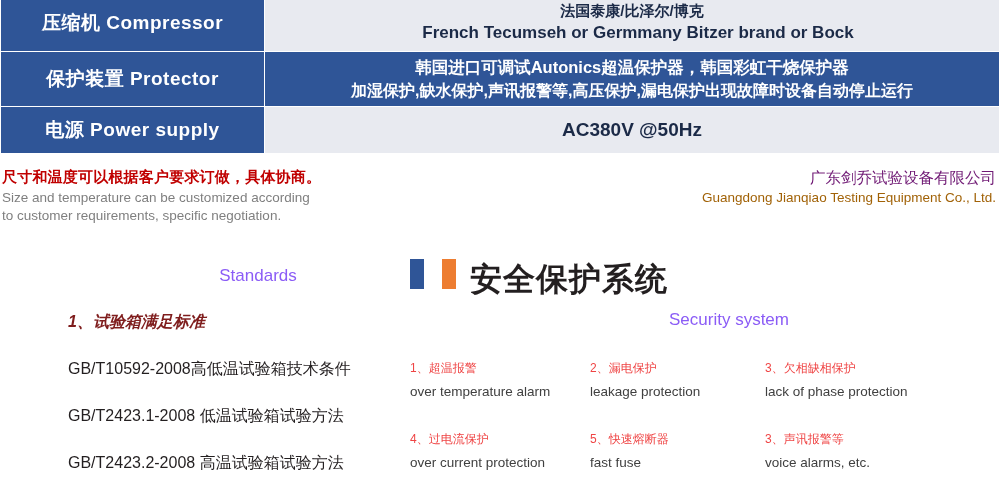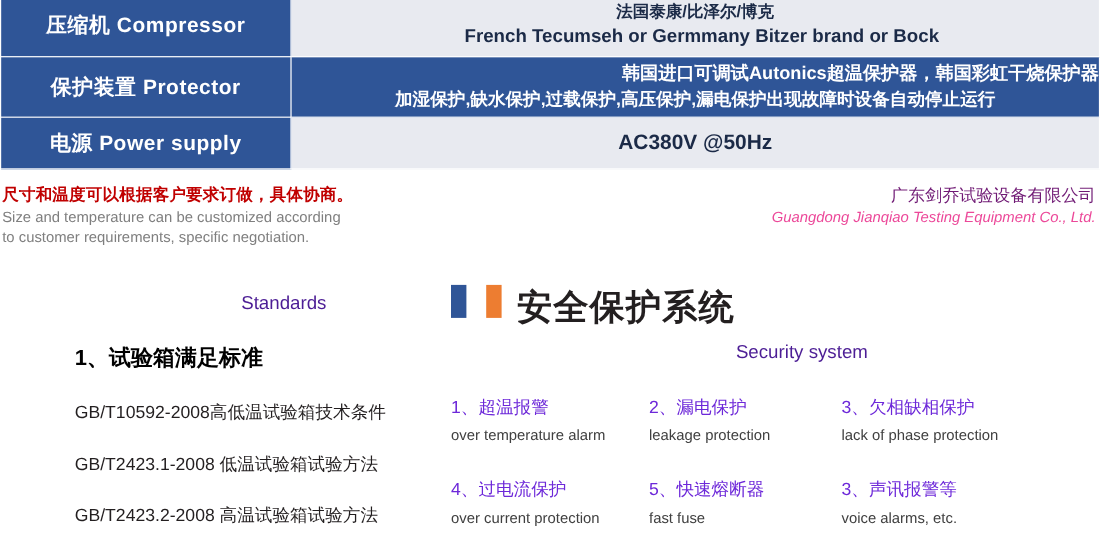--- a/index.html
+++ b/index.html
@@ -69,21 +69,20 @@
   .en-line {
     font-size: 17px;
     line-height: 1.35;
     font-weight: bold;
     padding-left: 12px;
   }
   .protector-line1 {
     font-size: 16.5px;
     font-weight: bold;
     line-height: 1.5;
-    text-align: right;
   }
   .protector-line2 {
     font-size: 16px;
     font-weight: bold;
     line-height: 1.5;
   }
   .power-value {
     font-size: 19px;
     font-weight: bold;
   }
@@ -113,23 +112,22 @@
     top: 168px;
     font-size: 15.5px;
     color: #701a75;
     text-align: right;
   }
   .company-en {
     position: absolute;
     right: 4px;
     top: 190px;
     font-size: 13.5px;
-    color: #ec4899;
+    color: #a16207;
     text-align: right;
-    font-style: italic;
   }
 
   
   .flag {
     display: inline-block;
     width: 46px;
     height: 30px;
     vertical-align: middle;
     margin-right: 14px;
     position: relative;
@@ -154,54 +152,55 @@
   }
   .sec-title-cn {
     font-size: 32px;
     font-weight: bold;
     color: #231f20;
     letter-spacing: 1px;
     vertical-align: middle;
   }
   .sec-title-en {
     font-size: 17px;
-    color: #4c1d95;
+    color: #8b5cf6;
     margin-top: 8px;
   }
 
   
   #standards { left: 58px; top: 258px; width: 360px; }
   #standards .sec-title-en { text-align: center; padding-left: 40px; }
   .std-item-bold {
     margin-top: 26px;
-    font-size: 20px;
-    font-weight: bold;
-    color: #000000;
+    font-size: 16px;
+    font-weight: bold;
+    color: #7f1d1d;
     padding-left: 10px;
+    font-style: italic;
   }
   .std-item {
     margin-top: 26px;
     font-size: 16px;
     color: #231f20;
     padding-left: 10px;
     white-space: nowrap;
   }
 
   
   #security { left: 410px; top: 258px; width: 590px; }
   #security .sec-title-en { text-align: center; padding-left: 48px; }
   .sec-grid {
     margin-top: 30px;
     display: grid;
     grid-template-columns: 180px 175px 210px;
     row-gap: 32px;
   }
   .sec-item-cn {
-    font-size: 16px;
-    color: #6d28d9;
+    font-size: 12px;
+    color: #ef4444;
     white-space: nowrap;
   }
   .sec-item-en {
     font-size: 13.5px;
     color: #404040;
     margin-top: 7px;
     white-space: nowrap;
   }
 </style>
 </head>
@@ -215,21 +214,21 @@
       <td class="label-cell">压缩机 Compressor</td>
       <td class="value-cell">
         <div class="cn-line">法国泰康/比泽尔/博克</div>
         <div class="en-line">French Tecumseh  or Germmany Bitzer brand or Bock</div>
       </td>
     </tr>
     <tr class="row-protector">
       <td class="label-cell alt">保护装置  Protector</td>
       <td class="value-cell blue">
         <div class="protector-line1">韩国进口可调试Autonics超温保护器，韩国彩虹干烧保护器</div>
-        <div class="protector-line2">加湿保护,缺水保护,过载保护,高压保护,漏电保护出现故障时设备自动停止运行</div>
+        <div class="protector-line2">加湿保护,缺水保护,声讯报警等,高压保护,漏电保护出现故障时设备自动停止运行</div>
       </td>
     </tr>
     <tr class="row-power">
       <td class="label-cell">电源 Power supply</td>
       <td class="value-cell">
         <div class="power-value">AC380V @50Hz</div>
       </td>
     </tr>
   </tbody>
     </table>

